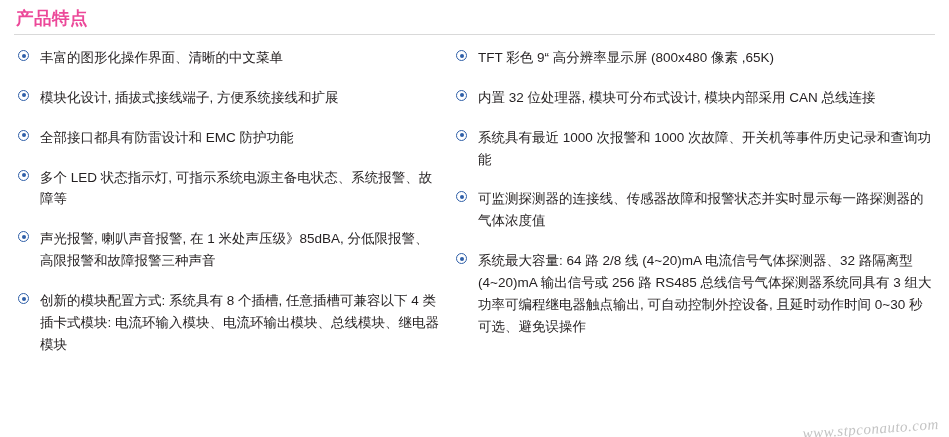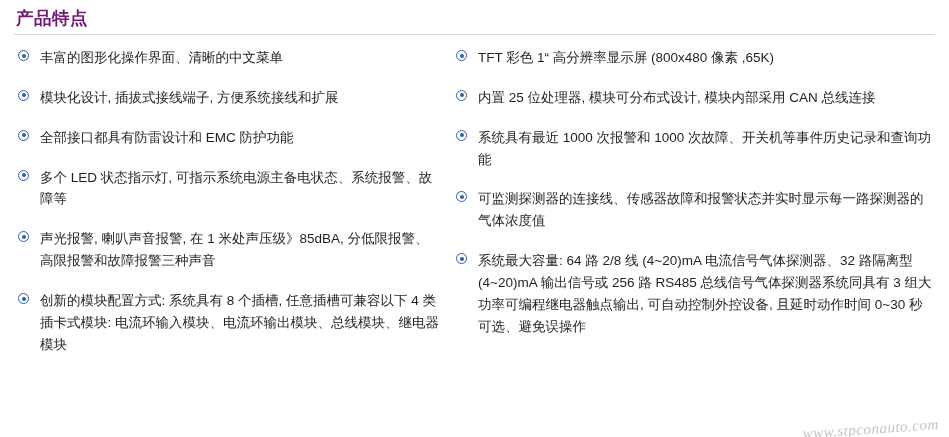--- a/index.html
+++ b/index.html
@@ -18,21 +18,21 @@
   .page {
     position: relative;
     width: 949px;
     height: 437px;
     box-sizing: border-box;
     padding: 8px 14px 0 14px;
   }
   .title {
     font-size: 17.5px;
     font-weight: bold;
-    color: #701a75;
+    color: #ec4899;
     letter-spacing: 0.5px;
     margin: 0 0 5px 2px;
     line-height: 1.2;
   }
   .rule {
     width: 921px;
     height: 1px;
     background: #d9d9d9;
     margin: 0 0 12px 0;
   }
@@ -152,27 +152,27 @@
         <span class="bullet"></span>
         <span class="item-text">创新的模块配置方式: 系统具有 8 个插槽, 任意插槽可兼容以下 4 类插卡式模块: 电流环输入模块、电流环输出模块、总线模块、继电器模块</span>
       </div>
 
     </div>
 
     <div class="col col-right">
 
       <div class="item">
         <span class="bullet"></span>
-        <span class="item-text">TFT 彩色 1“ 高分辨率显示屏 (800x480 像素 ,65K)</span>
+        <span class="item-text">TFT 彩色 9“ 高分辨率显示屏 (800x480 像素 ,65K)</span>
       </div>
 
 
       <div class="item">
         <span class="bullet"></span>
-        <span class="item-text">内置 25 位处理器, 模块可分布式设计, 模块内部采用 CAN 总线连接</span>
+        <span class="item-text">内置 32 位处理器, 模块可分布式设计, 模块内部采用 CAN 总线连接</span>
       </div>
 
       <div class="item">
         <span class="bullet"></span>
         <span class="item-text">系统具有最近 1000 次报警和 1000 次故障、开关机等事件历史记录和查询功能</span>
       </div>
 
       <div class="item">
         <span class="bullet"></span>
         <span class="item-text">可监测探测器的连接线、传感器故障和报警状态并实时显示每一路探测器的气体浓度值</span>

